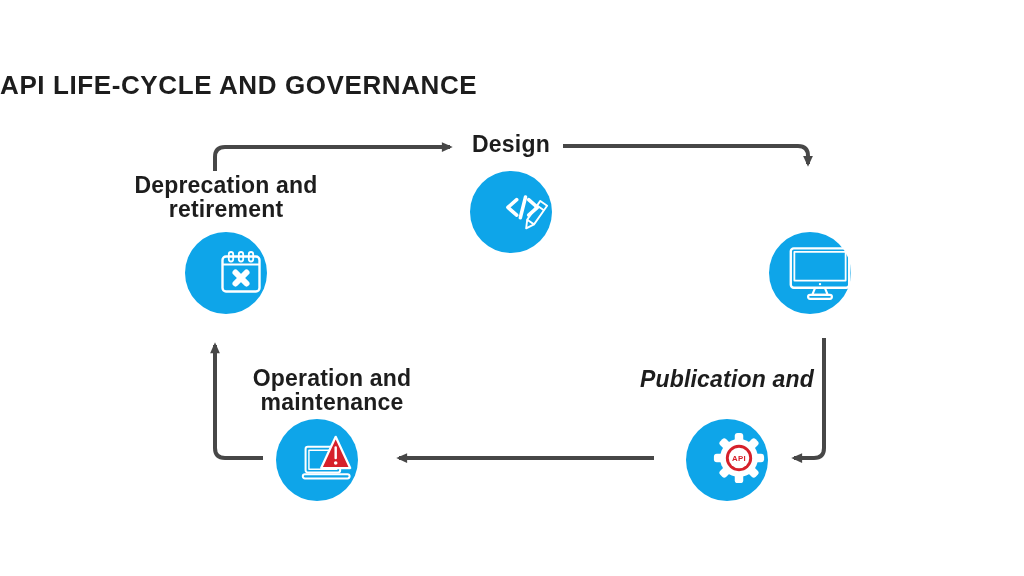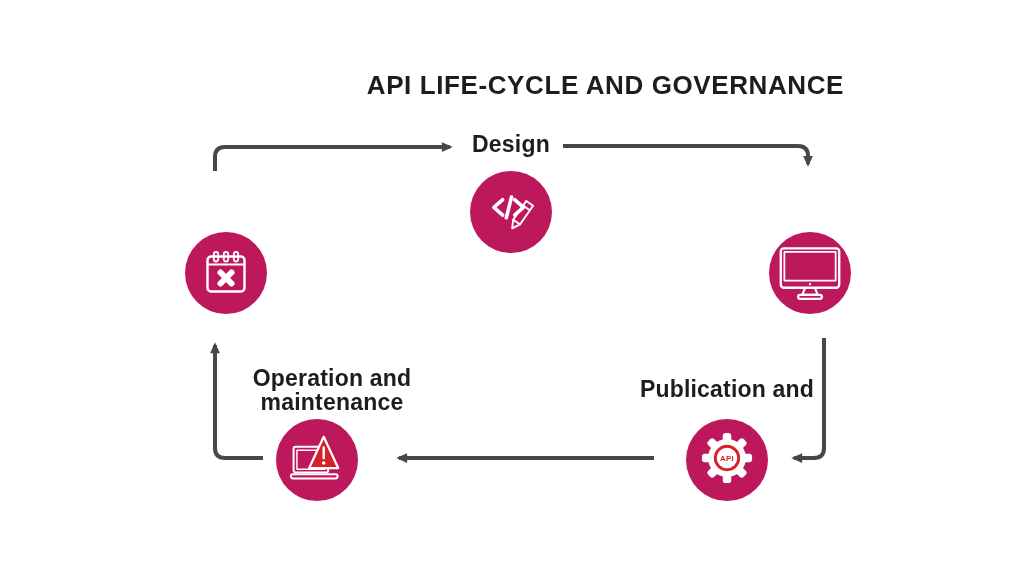--- a/index.html
+++ b/index.html
@@ -1,36 +1,36 @@
 <!DOCTYPE html>
 <html><head>
 <meta charset="utf-8">
 <style>
   * { margin:0; padding:0; box-sizing:border-box; }
   html, body { width:1024px; height:576px; background:#ffffff;
                font-family:"Liberation Sans", sans-serif; }
   .canvas { position:relative; width:1024px; height:576px; overflow:hidden; background:#ffffff; }
 
-  .title { position:absolute; top:70px; left:0; width:844px; text-align:right;
+  .title { position:absolute; top:70px; left:0; width:844px; text-align:left;
            font-size:26px; font-weight:bold; letter-spacing:0.6px; color:#1d1d1d; }
 
   .arrows { position:absolute; left:0; top:0; width:1024px; height:576px; pointer-events:none; }
 
   .node-label { position:absolute; text-align:center; font-size:23px; font-weight:bold;
                 color:#1d1d1d; line-height:24px; letter-spacing:0.2px; }
   .node-label span { display:block; }
 
   .lbl-design      { left:411px; top:132px; width:200px; }
   .lbl-development { left:710px; top:197px; width:200px; }
   .lbl-deprecation { left:116px; top:173px; width:220px; }
-  .lbl-publication { left:617px; top:377px; width:220px; }
+  .lbl-publication { left:617px; top:367px; width:220px;font-style:italic; }
   .lbl-operation   { left:222px; top:366px; width:220px; }
 
   .node-circle { position:absolute; width:82px; height:82px; border-radius:50%;
-                 background:#be185d; display:flex; align-items:center; justify-content:center; }
+                 background:#0ea5e9; display:flex; align-items:center; justify-content:flex-end; }
   .cir-design      { left:470px; top:171px; }
   .cir-development { left:769px; top:232px; }
   .cir-deprecation { left:185px; top:232px; }
   .cir-publication { left:686px; top:419px; }
   .cir-operation   { left:276px; top:419px; }
 
   .icon-design svg      { width:54px; height:54px; }
   .icon-development svg { width:62px; height:62px; }
   .icon-deprecation svg { width:52px; height:52px; }
   .icon-publication svg { width:58px; height:58px; }
@@ -53,20 +53,24 @@
       <path d="M215,171 L215,157 Q215,147 225,147 L450,147" marker-end="url(#ah)"></path>
       <path d="M563,146 L798,146 Q808,146 808,156 L808,164" marker-end="url(#ah)"></path>
       <path d="M824,338 L824,448 Q824,458 814,458 L794,458" marker-end="url(#ah)"></path>
       <path d="M654,458 L399,458" marker-end="url(#ah)"></path>
       <path d="M263,458 L225,458 Q215,458 215,448 L215,345" marker-end="url(#ah)"></path>
     </g>
   </svg>
 
   <div class="node-label lbl-design">
     <span>Design</span>
+  </div>
+  <div class="node-label lbl-deprecation">
+    <span>Deprecation and</span>
+    <span>retirement</span>
   </div>
   <div class="node-label lbl-publication">
     <span>Publication and</span>
   </div>
   <div class="node-label lbl-operation">
     <span>Operation and</span>
     <span>maintenance</span>
   </div>
 
   <div class="node-circle cir-design icon-design">

